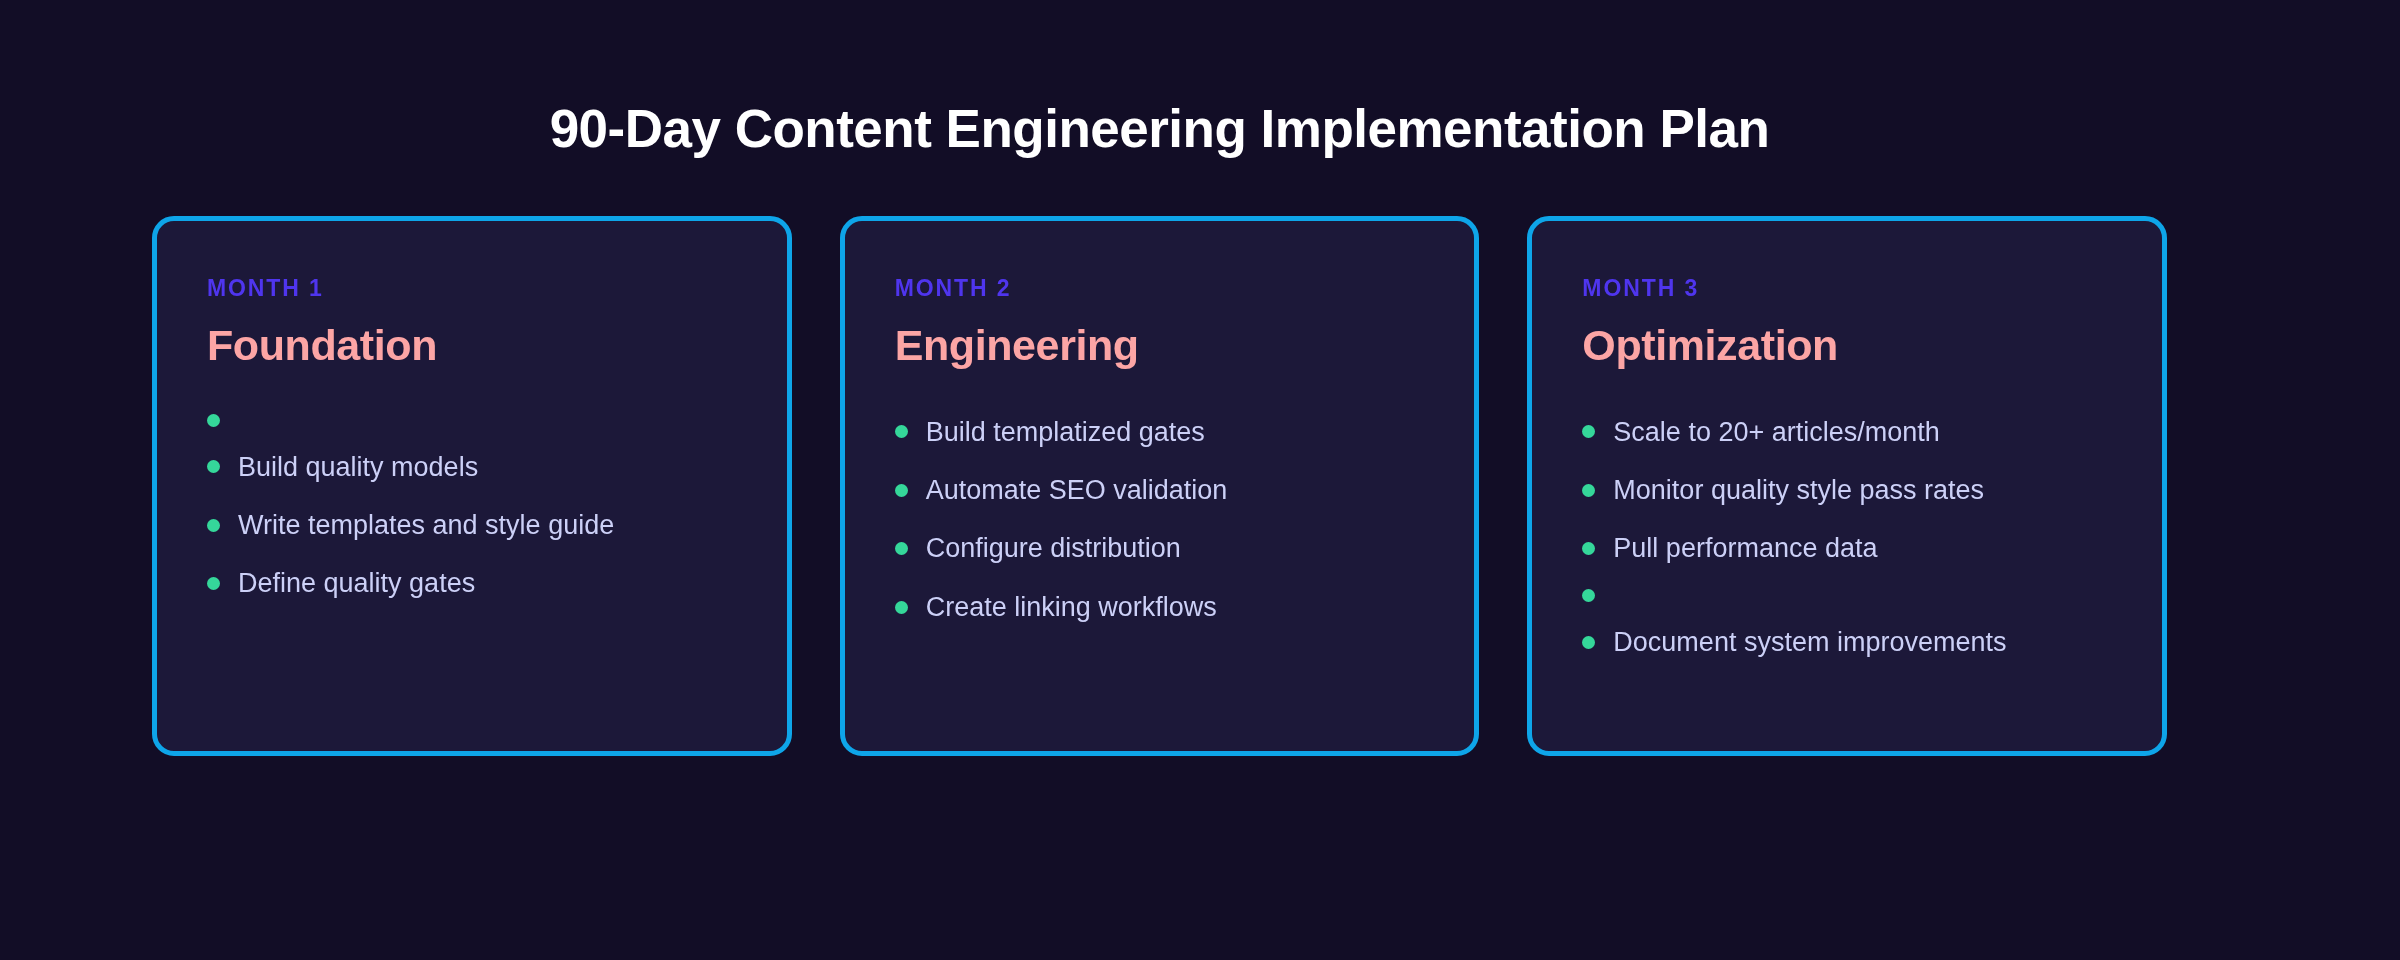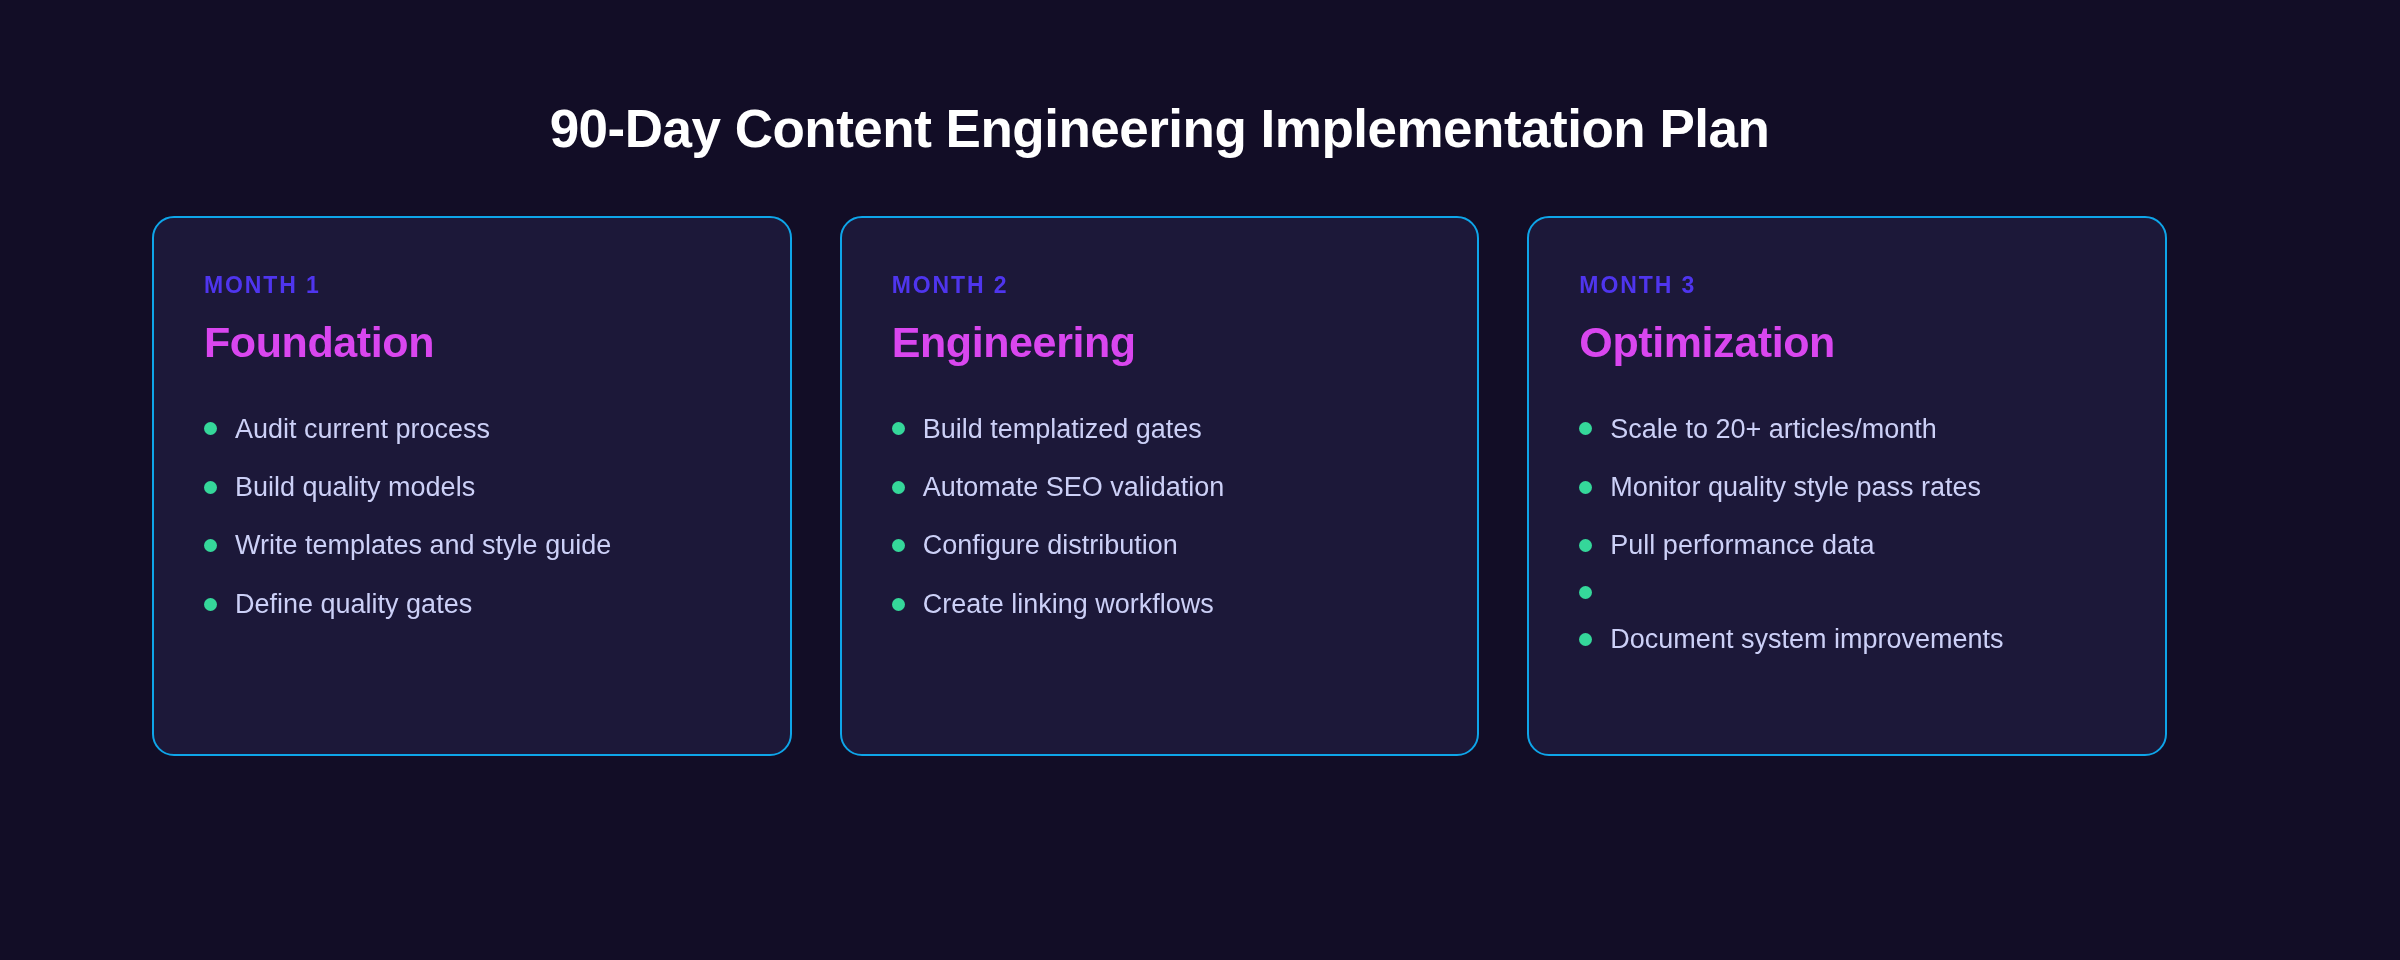--- a/index.html
+++ b/index.html
@@ -39,36 +39,36 @@
     align-items:stretch;
     gap:48px;
     padding:0 140px;
     margin-top:58px;
   }
 
   .card {
     width:680px;
     min-height:540px;
     background:#1c1839;
-    border:2px solid #0ea5e9;
+    border:5px solid #0ea5e9;
     border-radius:22px;
     padding:56px 50px 64px 50px;
   }
 
   .card-month {
     color:#4f35ee;
     font-size:23px;
     font-weight:bold;
     letter-spacing:1.9px;
     text-transform:uppercase;
     line-height:1;
   }
 
   .card-title {
-    color:#d946ef;
+    color:#fca5a5;
     font-size:43px;
     font-weight:bold;
     letter-spacing:-0.4px;
     line-height:1.1;
     margin-top:22px;
   }
 
   .card-list {
     list-style:none;
     margin-top:44px;
@@ -110,21 +110,20 @@
   <h1 class="page-title">90-Day Content Engineering Implementation Plan</h1>
 
   <div class="cards">
 
     <section class="card">
       <div class="card-month">MONTH 1</div>
       <h2 class="card-title">Foundation</h2>
       <ul class="card-list">
         <li>
           <span class="bullet"></span>
-          <span class="item-label">Audit current process</span>
         </li>
         <li>
           <span class="bullet"></span>
           <span class="item-label">Build quality models</span>
         </li>
         <li>
           <span class="bullet"></span>
           <span class="item-label">Write templates and style guide</span>
         </li>
         <li>

